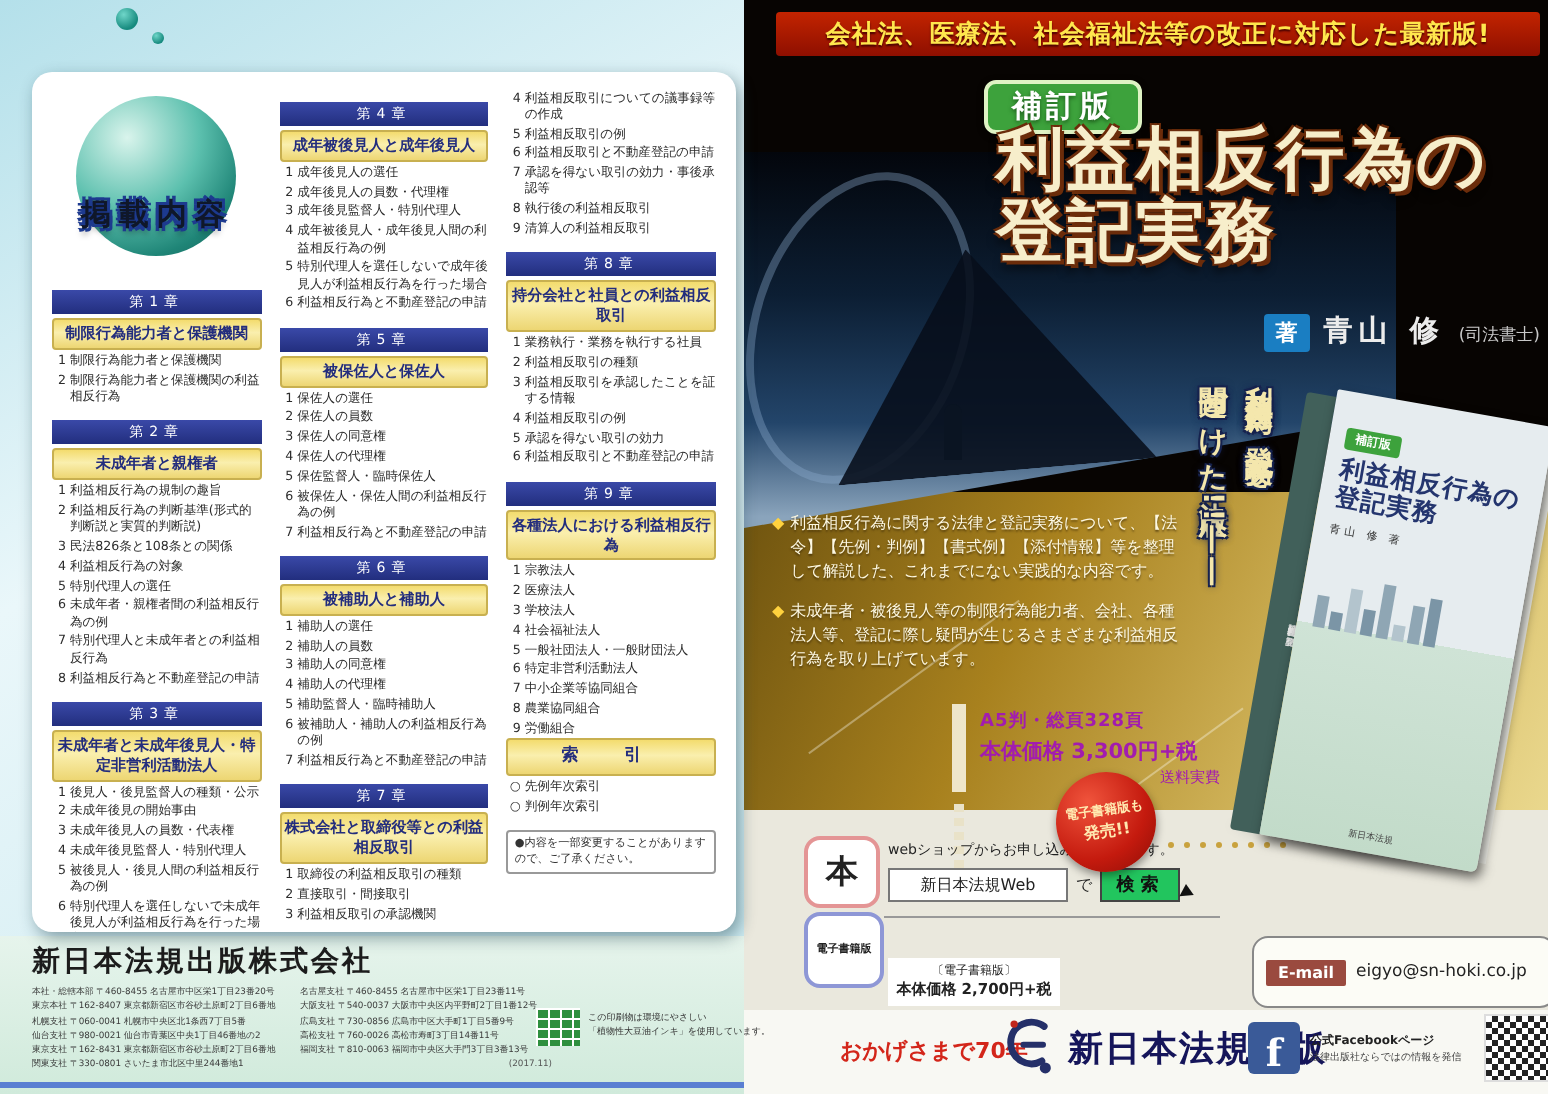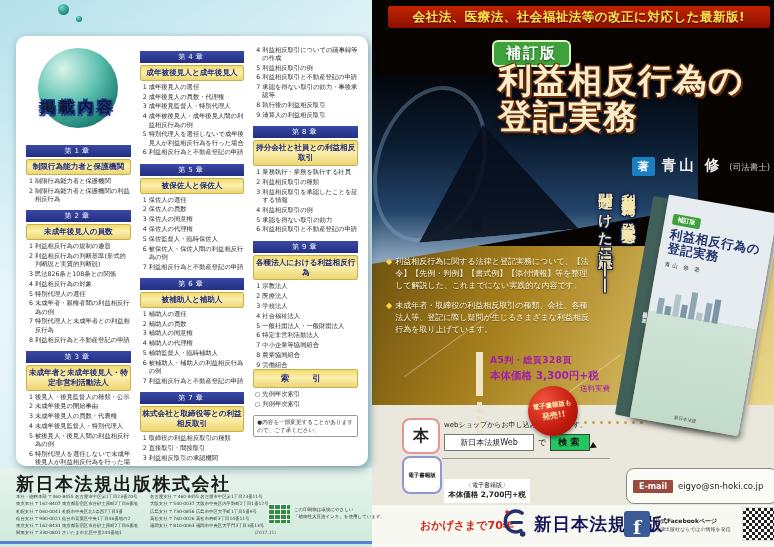--- a/index.html
+++ b/index.html
@@ -103,21 +103,21 @@
   .fb .fsq{width:26px;height:26px;background:#3a5a98;border-radius:3px;color:#fff;font-size:19px;font-weight:bold;
     display:flex;align-items:flex-end;justify-content:center;font-family:"DejaVu Serif",serif;line-height:1;}
   .fb .ft1{font-size:6px;font-weight:bold;color:#222;}
   .fb .ft2{font-size:5px;color:#444;}
   .qr{left:742px;top:507px;width:32px;height:32px;z-index:4;background-color:#fff;border:1px solid #ddd;
     background-image:linear-gradient(45deg,#222 25%,transparent 25%,transparent 75%,#222 75%),
                      linear-gradient(45deg,#222 25%,transparent 25%,transparent 75%,#222 75%);
     background-size:6px 6px;background-position:0 0,3px 3px;}
 
   
-  .pub-company{left:16px;top:472px;z-index:4;font-size:18px;font-weight:bold;color:#1c1c1c;letter-spacing:1.5px;}
+  .pub-company{left:16px;top:472px;z-index:4;font-size:14px;font-weight:bold;color:#1c1c1c;letter-spacing:1.5px;}
   .addr-cols{left:16px;top:493px;z-index:4;display:flex;gap:8px;}
   .addr-col{width:126px;}
   .addr-col div{font-size:4.4px;color:#3a3a3a;line-height:1.65;white-space:nowrap;}
   .addr-col .date{text-align:right;color:#555;}
   .eco{left:268px;top:504px;z-index:4;display:flex;align-items:center;gap:4px;}
   .eco-logo{width:22px;height:19px;background-color:#2e8f3e;
     background-image:linear-gradient(#fff 1px,transparent 1px),linear-gradient(90deg,#fff 1px,transparent 1px);
     background-size:6px 5px;}
   .eco-txt div{font-size:4.5px;color:#333;line-height:1.5;white-space:nowrap;}
 
@@ -201,21 +201,21 @@
     <span>関連づけた決定版!!――</span>
   </div>
 
   <div class="abs bullets" id="bullets">
       <div class="bullet">
         <span class="dm">◆</span>
         <span class="bt">利益相反行為に関する法律と登記実務について、【法令】【先例・判例】【書式例】【添付情報】等を整理して解説した、これまでにない実践的な内容です。</span>
       </div>
       <div class="bullet">
         <span class="dm">◆</span>
-        <span class="bt">未成年者・取締役の利益相反取引の種類、会社、各種法人等、登記に際し疑問が生じるさまざまな利益相反行為を取り上げています。</span>
+        <span class="bt">未成年者・被後見人等の制限行為能力者、会社、各種法人等、登記に際し疑問が生じるさまざまな利益相反行為を取り上げています。</span>
       </div>
     </div>
   <div class="abs deco-bar"></div>
   <div class="abs deco-dashes">
       <i></i>
       <i></i>
       <i></i>
       <i></i>
       <i></i>
     </div>
@@ -315,21 +315,21 @@
           <div class="ch-title">制限行為能力者と保護機関</div>
           <div class="item">
             <span class="n">1</span>
             <span class="t">制限行為能力者と保護機関</span>
           </div>
           <div class="item">
             <span class="n">2</span>
             <span class="t">制限行為能力者と保護機関の利益相反行為</span>
           </div>
           <div class="ch-num">第2章</div>
-          <div class="ch-title">未成年後見人の員数</div>
+          <div class="ch-title">未成年者と親権者</div>
           <div class="item">
             <span class="n">1</span>
             <span class="t">利益相反行為の規制の趣旨</span>
           </div>
           <div class="item">
             <span class="n">2</span>
             <span class="t">利益相反行為の判断基準(形式的判断説と実質的判断説)</span>
           </div>
           <div class="item">
             <span class="n">3</span>

